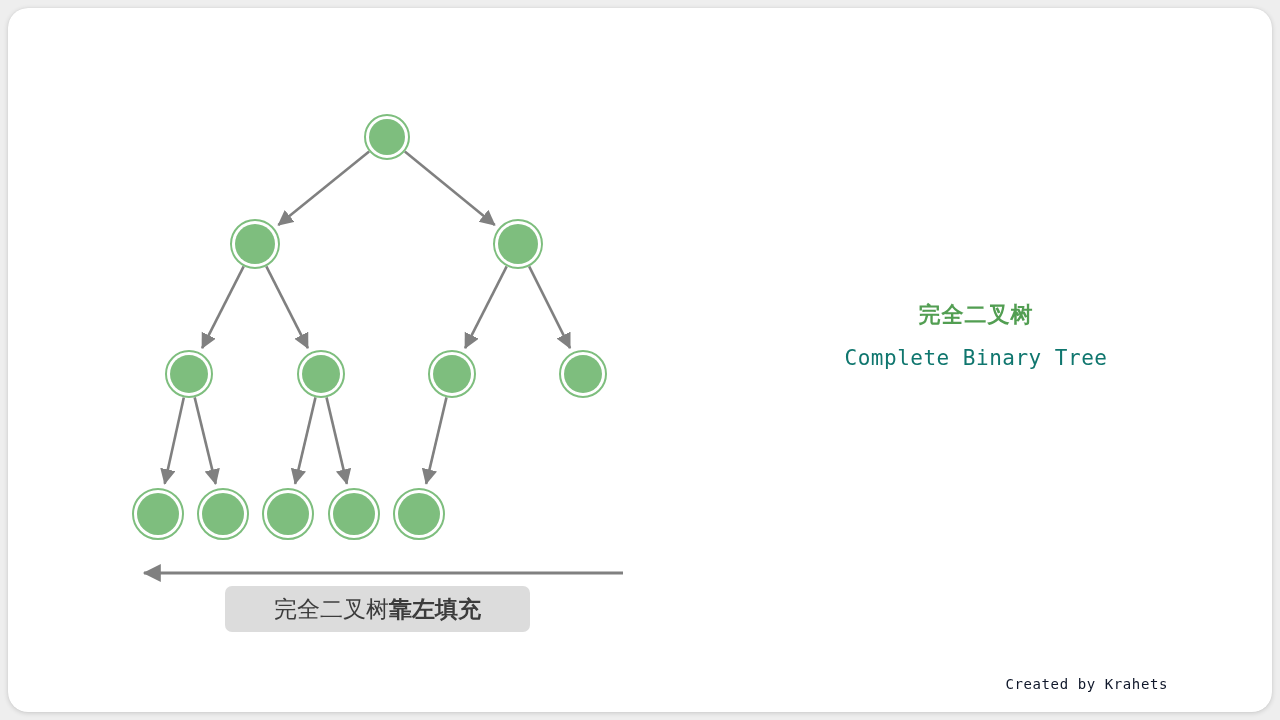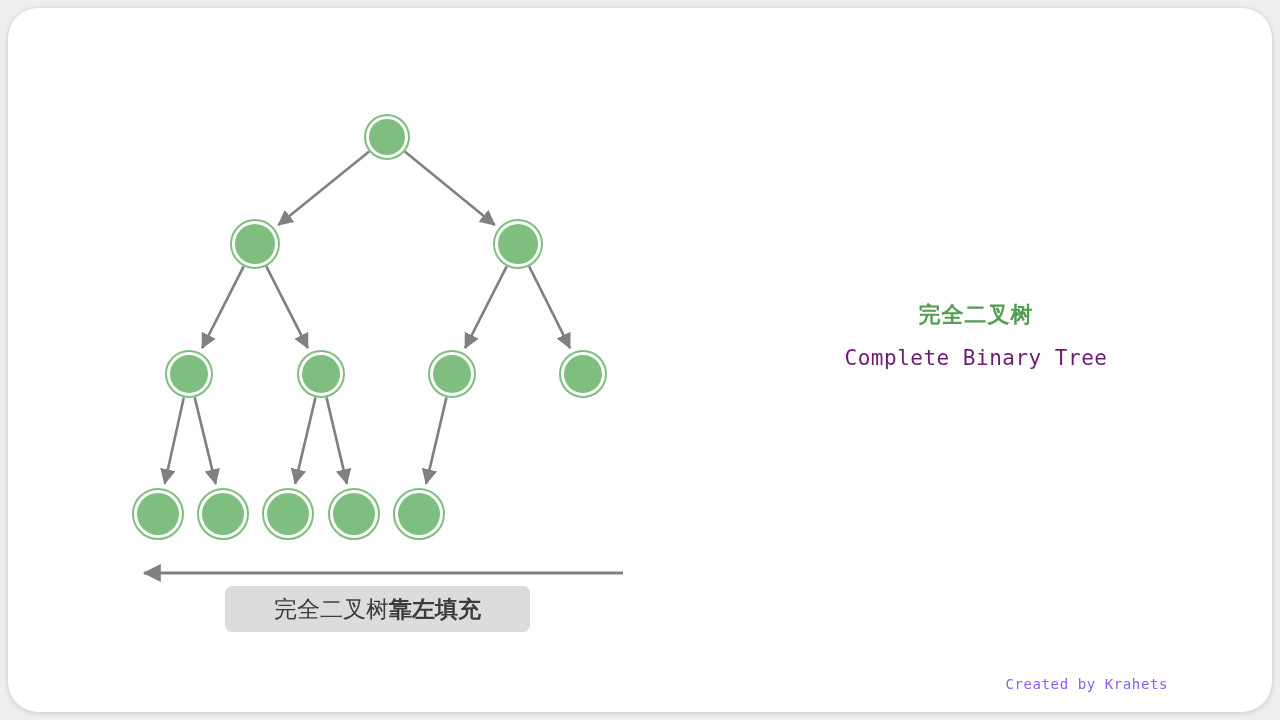--- a/index.html
+++ b/index.html
@@ -13,21 +13,21 @@
     font-family: "Liberation Sans", sans-serif;
     overflow: hidden;
   }
   #card {
     position: absolute;
     left: 8px;
     top: 8px;
     width: 1264px;
     height: 704px;
     background: #ffffff;
-    border-radius: 30px;
+    border-radius: 20px;
     box-shadow: 0 1px 5px rgba(0,0,0,0.16), 0 0 1px rgba(0,0,0,0.10);
     overflow: hidden;
   }
   #diagram {
     position: absolute;
     left: 0;
     top: 0;
     width: 1264px;
     height: 704px;
   }
@@ -42,21 +42,21 @@
     color: #529e52;
     letter-spacing: 1px;
   }
   .legend-sub {
     position: absolute;
     left: 768px;
     top: 338px;
     width: 400px;
     text-align: center;
     font-size: 21px;
-    color: #701a75;
+    color: #0f766e;
     font-family: "DejaVu Sans Mono", "Liberation Mono", monospace;
     letter-spacing: 0.5px;
   }
   .caption-box {
     position: absolute;
     left: 217px;
     top: 578px;
     width: 305px;
     height: 46px;
     background: #dcdcdc;
@@ -74,21 +74,21 @@
     font-weight: bold;
     margin-top: 37px;
   }
   .credit {
     position: absolute;
     left: 860px;
     top: 668px;
     width: 300px;
     text-align: right;
     font-size: 14px;
-    color: #8b5cf6;
+    color: #0f172a;
     font-family: "DejaVu Sans Mono", "Liberation Mono", monospace;
     letter-spacing: 0.6px;
   }
 </style>
 </head>
 <body>
 
 <div id="card">
 
   <svg id="diagram" viewBox="0 0 1264 704">

